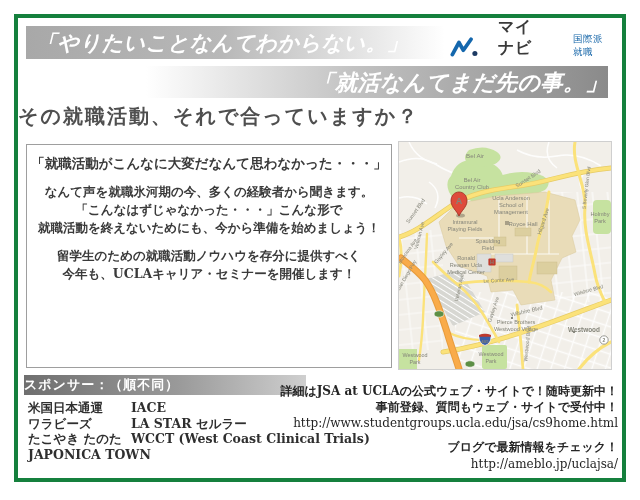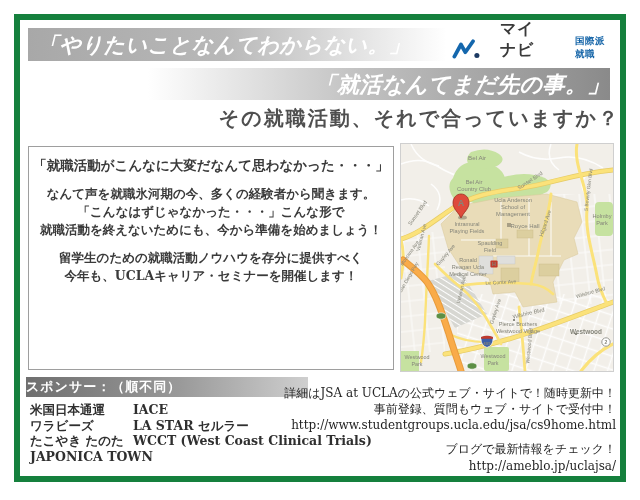--- a/index.html
+++ b/index.html
@@ -1,53 +1,53 @@
 <!DOCTYPE html>
 <html><head>
 <meta charset="utf-8">
 <style>
   html,body{margin:0;padding:0;background:#ffffff;}
   .canvas{position:relative;width:640px;height:500px;background:#ffffff;overflow:hidden;
           font-family:"DejaVu Serif", serif;}
   .frame{position:absolute;left:14px;top:14px;width:612px;height:468px;
-         border:6px solid #15803d;background:#ffffff;box-sizing:border-box;}
+         border:4px solid #15803d;background:#ffffff;box-sizing:border-box;}
   
   .bar1{position:absolute;left:8px;top:8px;width:426px;height:33px;line-height:33px;
         background:linear-gradient(to right,#a8a8a8 0%,#b8b8b8 45%,rgba(255,255,255,0) 96%);
         color:#ffffff;font-style:italic;font-weight:bold;font-size:21px;padding-left:10px;
         white-space:nowrap;letter-spacing:0.5px;}
   .bar2{position:absolute;left:128px;top:48px;width:462px;height:32px;line-height:32px;
         background:linear-gradient(to right,rgba(255,255,255,0) 0%,#c2c2c2 45%,#8a8a8a 100%);
         color:#ffffff;font-style:italic;font-weight:bold;font-size:22px;text-align:right;
         box-sizing:border-box;white-space:nowrap;letter-spacing:0.5px;}
   .logo{position:absolute;left:432px;top:11px;width:158px;height:30px;display:flex;
         align-items:flex-end;justify-content:flex-end;gap:18px;font-family:"Liberation Sans",sans-serif;}
   .logo-mark{width:30px;height:22px;flex:0 0 auto;}
   .logo-brand{font-size:16px;font-weight:bold;color:#3a3a3a;letter-spacing:0.5px;}
-  .logo-sub{font-size:9.5px;font-weight:bold;color:#1565a8;margin-left:2px;letter-spacing:0.5px;padding-left:8px;}
-  .heading{position:absolute;left:0;top:85px;width:100%;text-align:right;font-size:20px;
+  .logo-sub{font-size:9.5px;font-weight:normal;color:#1565a8;margin-left:2px;letter-spacing:0.5px;padding-left:8px;}
+  .heading{position:absolute;left:0;top:85px;width:100%;text-align:left;font-size:20px;
            font-weight:bold;color:#4f4f4f;letter-spacing:2px;}
   .main-box{position:absolute;left:8px;top:126px;width:366px;height:224px;border:1px solid #9e9e9e;
             box-sizing:border-box;text-align:center;color:#3a3a3a;padding-top:8px;}
   .box-title{font-size:13.5px;font-weight:bold;margin:2px 0 10px 0;white-space:nowrap;}
   .box-para{font-size:12.5px;font-weight:bold;line-height:1.42;margin:0 0 11px 0;text-align:center;}
   .map{position:absolute;left:380px;top:123px;width:212px;height:227px;border:1px solid #cfcfcf;
        box-sizing:content-box;background:#f2efe9;}
   .map svg{display:block;width:212px;height:227px;}
   .map text{font-family:"Liberation Sans",sans-serif;fill:#85857a;}
   .sponsor-bar{position:absolute;left:6px;top:357px;width:282px;height:20px;line-height:20px;
         background:linear-gradient(to right,#6f6f6f 0%,#9a9a9a 55%,#cfcfcf 100%);
         color:#ffffff;font-family:"Liberation Sans",sans-serif;font-weight:bold;font-size:13px;
         box-sizing:border-box;letter-spacing:1px;white-space:nowrap;}
   .sponsor-col{position:absolute;top:382px;font-size:12.5px;font-weight:bold;color:#2f2f2f;
         line-height:15.5px;text-align:left;white-space:nowrap;}
   .col1{left:10px;}
   .col2{left:113px;}
   .info{position:absolute;right:4px;top:366px;width:340px;text-align:right;color:#262626;}
-  .info-jp{font-size:12px;font-weight:normal;line-height:1.3;white-space:nowrap;}
+  .info-jp{font-size:12px;font-weight:bold;line-height:1.3;white-space:nowrap;}
   .info-url{font-size:12px;font-weight:normal;line-height:1.35;white-space:nowrap;color:#1f1f1f;}
   .info .blog{margin-top:9px;}
 </style>
 </head>
 <body>
 
 <div class="canvas">
   <div class="frame">
 
     <div class="bar1">

